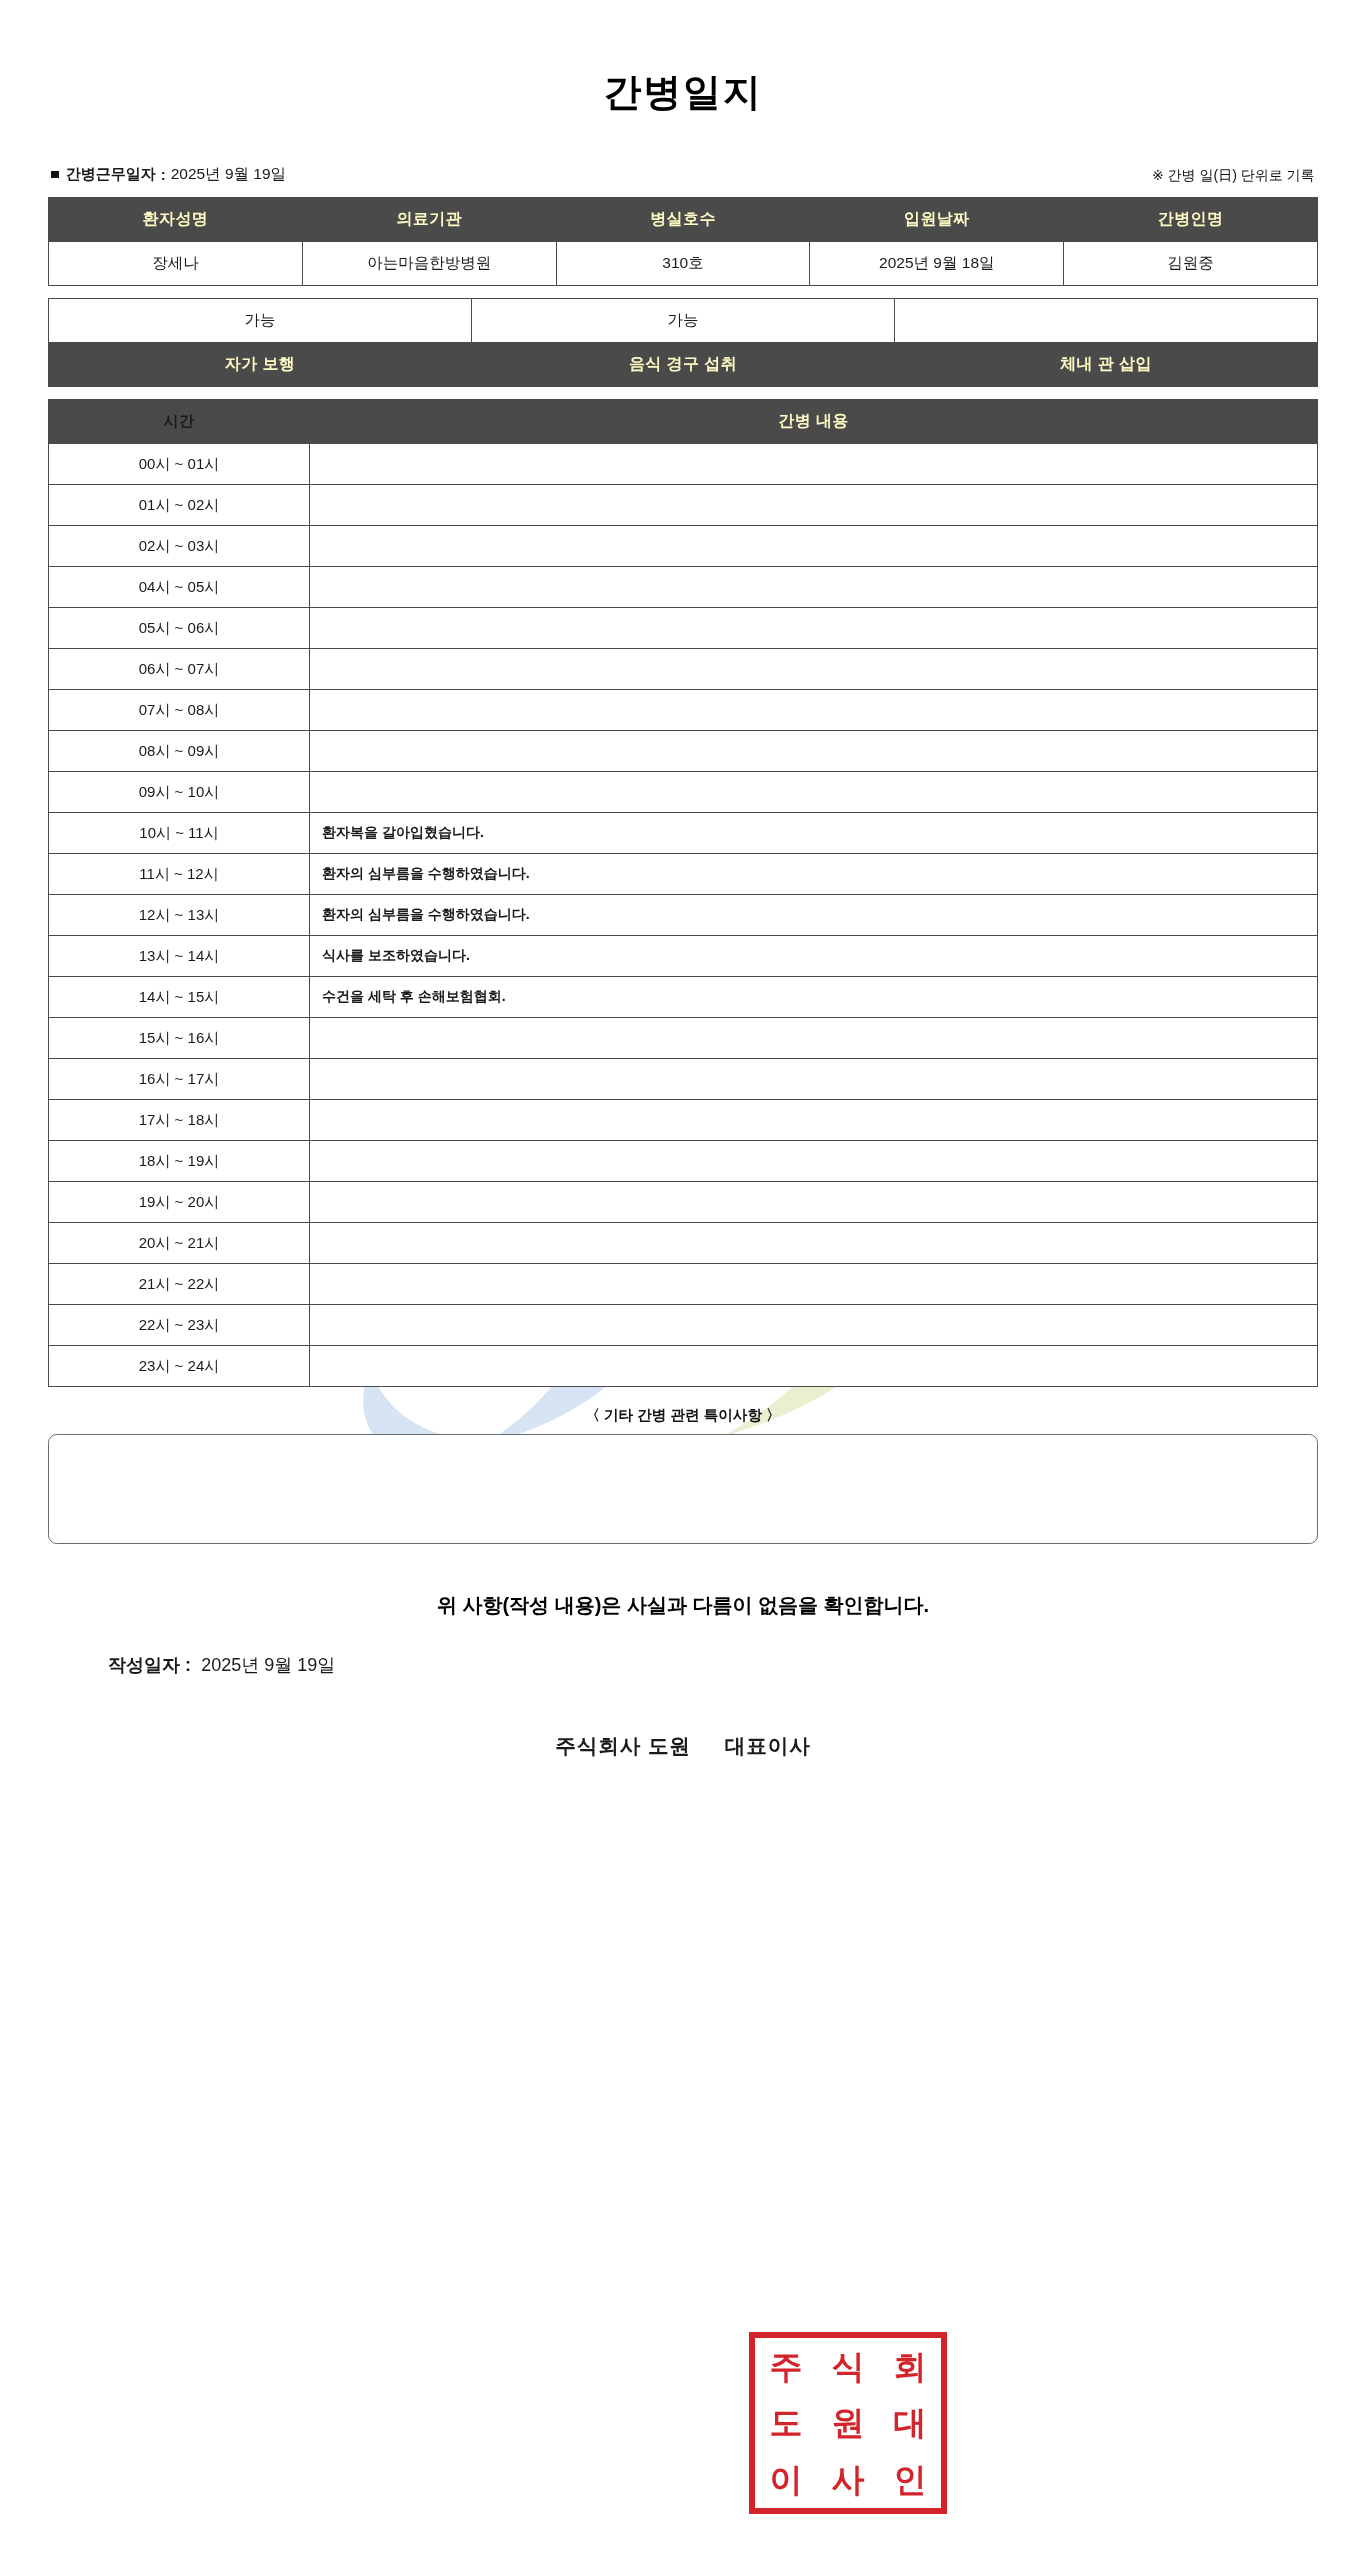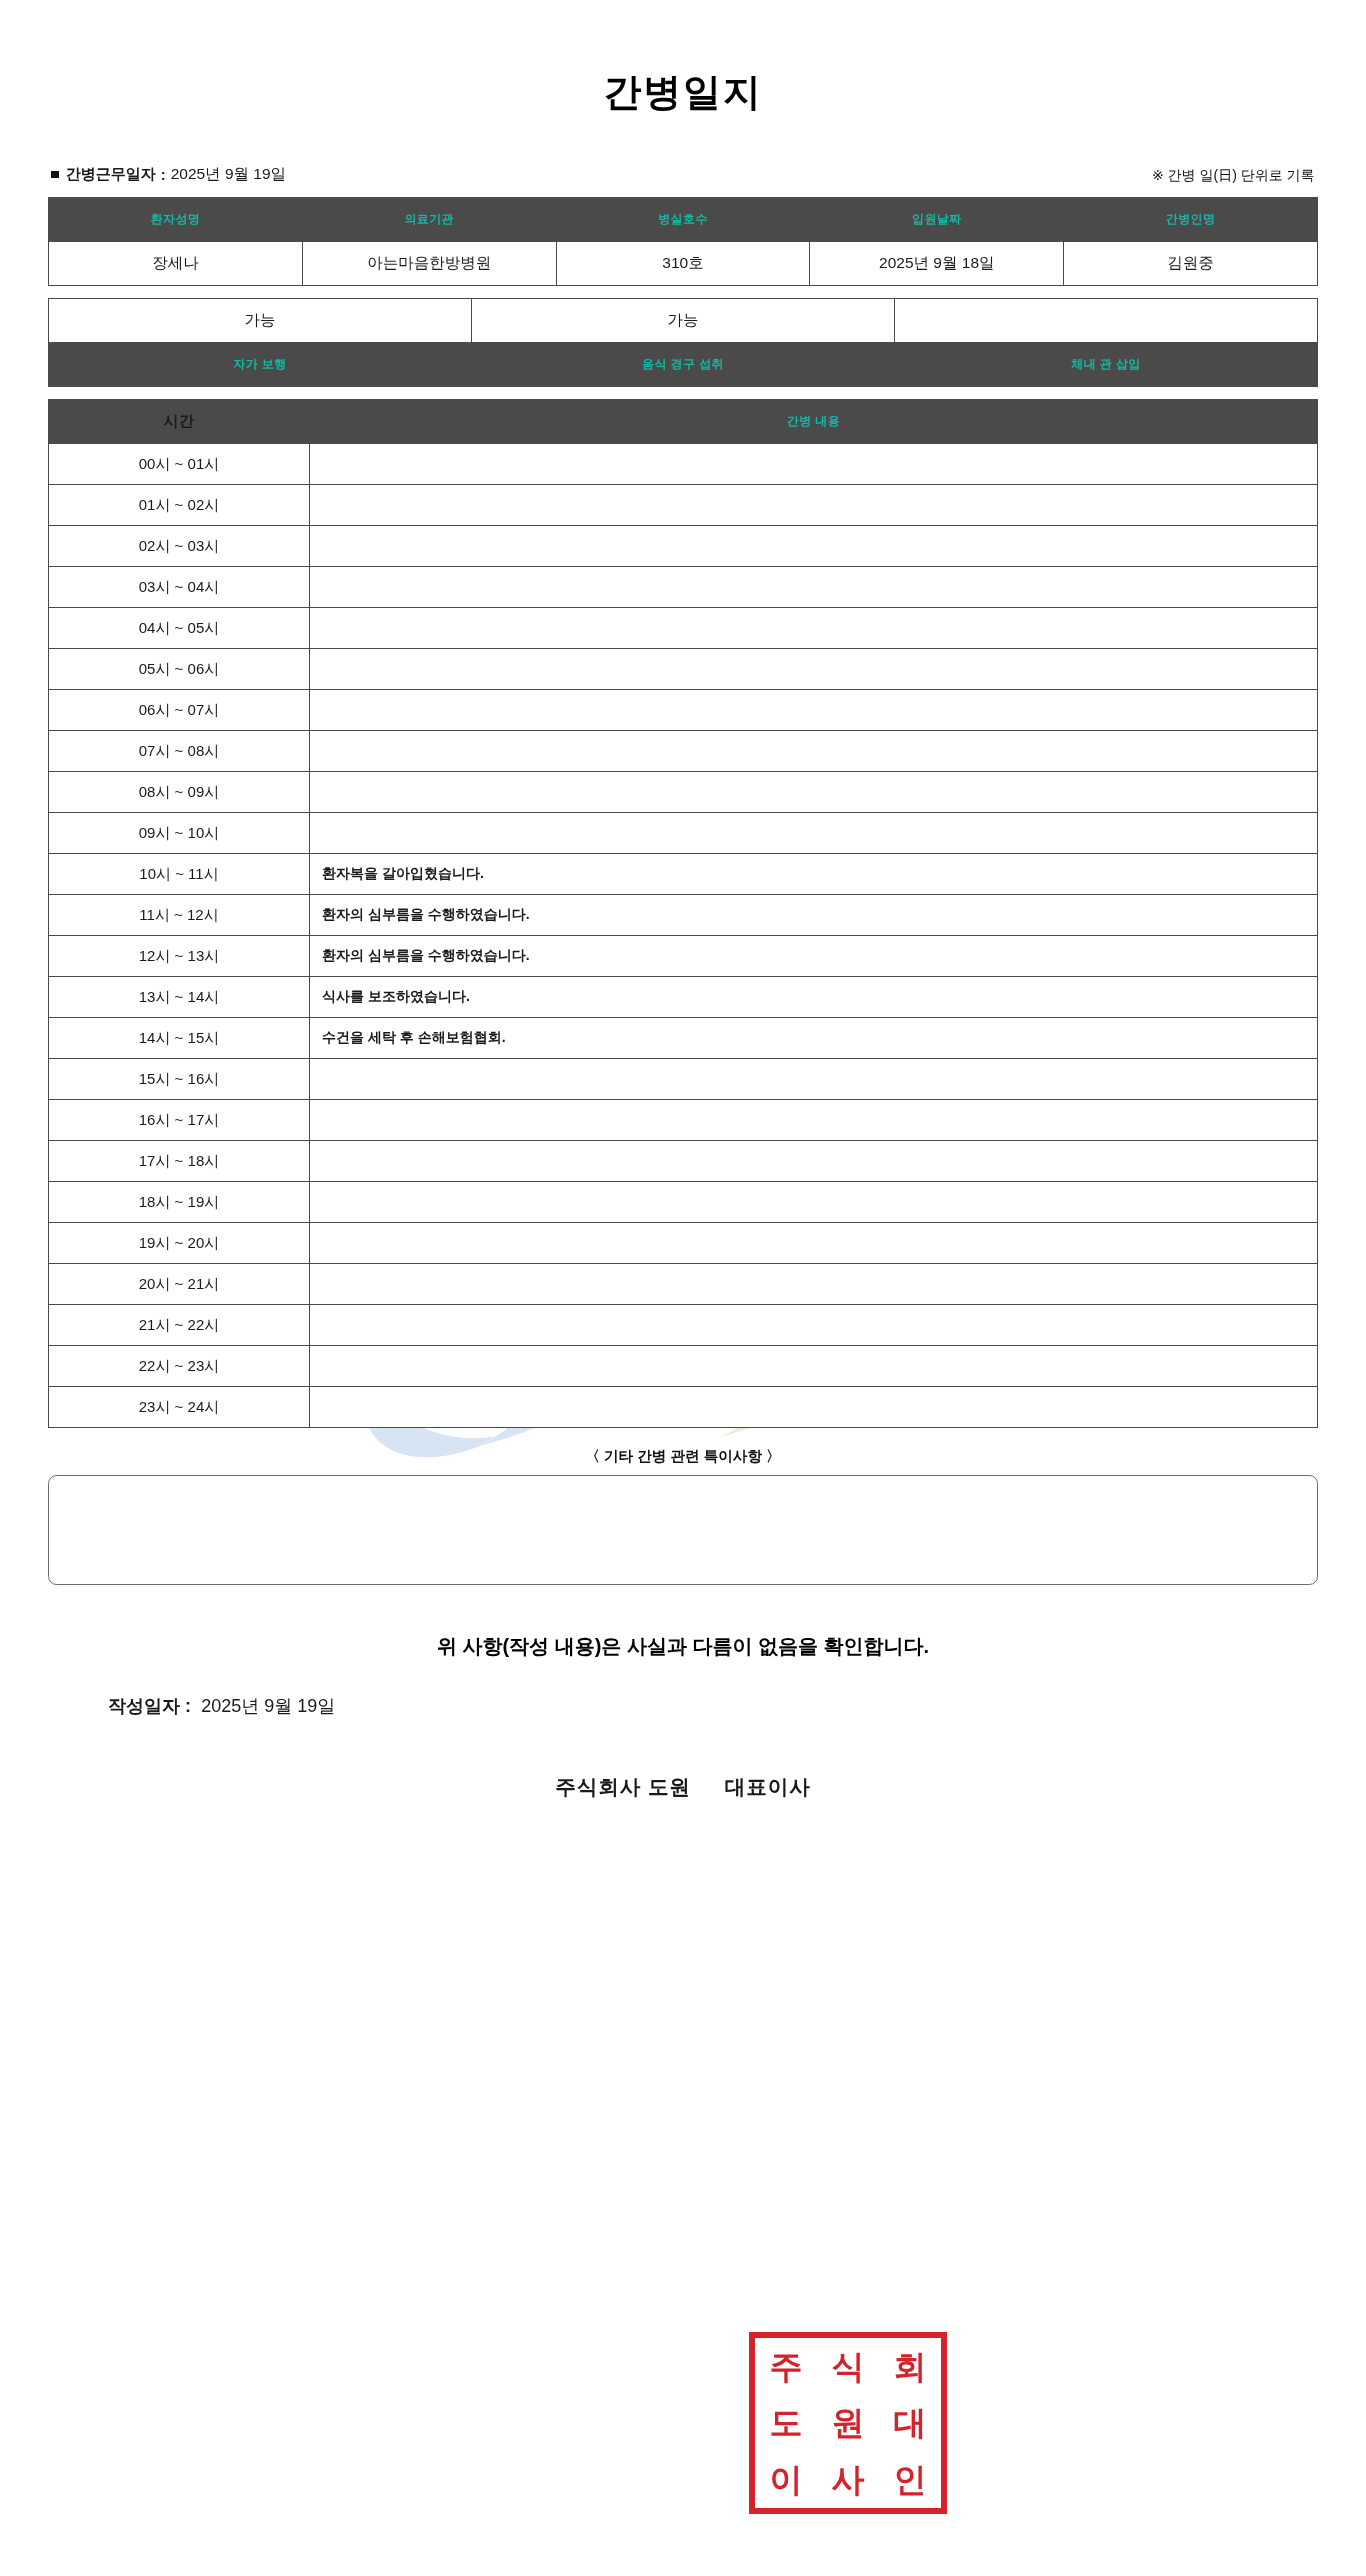--- a/index.html
+++ b/index.html
@@ -77,23 +77,23 @@
   .tbl td, .tbl th {
     border: 0.9px solid #4a4a4a;
     text-align: center;
     vertical-align: middle;
     font-size: 15.5px;
     height: 40px;
     background: #fff;
   }
   .tbl th {
     background: #4a4a4a;
-    color: #14b8a6;
-    font-weight: bold;
-    font-size: 12px;
+    color: #fef9c3;
+    font-weight: bold;
+    font-size: 16px;
     letter-spacing: 0.4px;
   }
   .tbl td { color: #1a1a1a; font-size: 15.5px; }
 
   .info-table { margin-bottom: 0; }
   .info-table th, .info-table td { height: 41px; }
 
   .mobility-table { margin-top: 12px; }
   .mobility-table th, .mobility-table td { height: 41px; }
 
@@ -270,24 +270,20 @@
       <tr>
         <td class="time-cell">00시 ~ 01시</td>
         <td class="content-cell"></td>
       </tr>
       <tr>
         <td class="time-cell">01시 ~ 02시</td>
         <td class="content-cell"></td>
       </tr>
       <tr>
         <td class="time-cell">02시 ~ 03시</td>
-        <td class="content-cell"></td>
-      </tr>
-      <tr>
-        <td class="time-cell">03시 ~ 04시</td>
         <td class="content-cell"></td>
       </tr>
       <tr>
         <td class="time-cell">04시 ~ 05시</td>
         <td class="content-cell"></td>
       </tr>
       <tr>
         <td class="time-cell">05시 ~ 06시</td>
         <td class="content-cell"></td>
       </tr>

